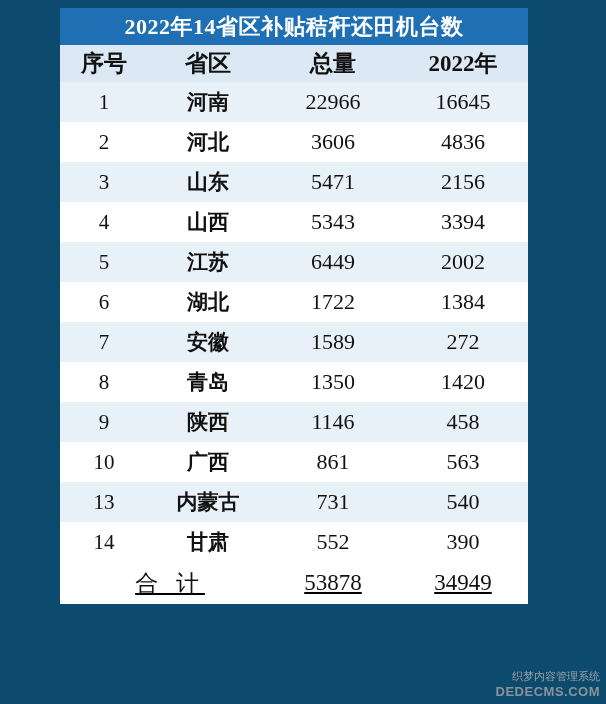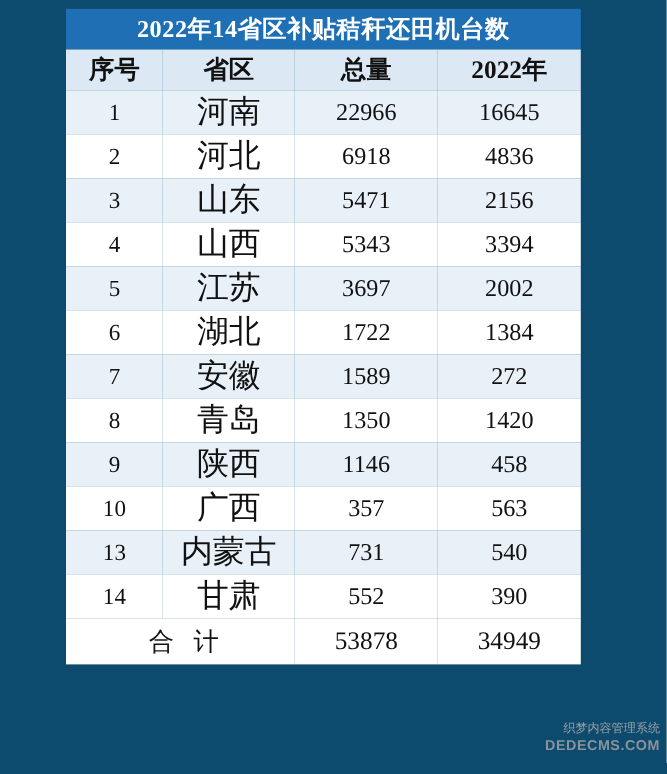--- a/index.html
+++ b/index.html
@@ -79,42 +79,43 @@
     background: #ffffff;
   }
   table.data tbody td {
     font-size: 22px;
     color: #111111;
   }
   table.data tbody td.idx {
     font-size: 21px;
   }
   table.data tbody td.prov {
-    font-size: 29px;
-    font-weight: normal;
+    font-size: 21px;
+    font-weight: bold;
   }
   table.data tbody td.num {
     font-size: 22px;
   }
   table.data tfoot tr {
     height: 42px;
+    text-decoration: underline;
   }
   table.data tfoot td {
     background: #ffffff;
     font-size: 23px;
     color: #111111;
   }
   table.data tfoot td.total-label {
     letter-spacing: 6px;
     padding-left: 12px;
   }
   .watermark {
     position: absolute;
     right: 6px;
-    bottom: 18px;
+    bottom: 4px;
     text-align: right;
     line-height: 1.25;
     user-select: none;
   }
   .watermark .wm-line1 {
     display: block;
     font-size: 11px;
     color: #9aa0a6;
   }
   .watermark .wm-line2 {
@@ -153,39 +154,39 @@
     <tbody>
       <tr class="odd">
         <td class="idx">1</td>
         <td class="prov">河南</td>
         <td class="num">22966</td>
         <td class="num">16645</td>
       </tr>
       <tr class="even">
         <td class="idx">2</td>
         <td class="prov">河北</td>
-        <td class="num">6918</td>
+        <td class="num">3606</td>
         <td class="num">4836</td>
       </tr>
       <tr class="odd">
         <td class="idx">3</td>
         <td class="prov">山东</td>
         <td class="num">5471</td>
         <td class="num">2156</td>
       </tr>
       <tr class="even">
         <td class="idx">4</td>
         <td class="prov">山西</td>
         <td class="num">5343</td>
         <td class="num">3394</td>
       </tr>
       <tr class="odd">
         <td class="idx">5</td>
         <td class="prov">江苏</td>
-        <td class="num">3697</td>
+        <td class="num">6449</td>
         <td class="num">2002</td>
       </tr>
       <tr class="even">
         <td class="idx">6</td>
         <td class="prov">湖北</td>
         <td class="num">1722</td>
         <td class="num">1384</td>
       </tr>
       <tr class="odd">
         <td class="idx">7</td>
@@ -201,21 +202,21 @@
       </tr>
       <tr class="odd">
         <td class="idx">9</td>
         <td class="prov">陕西</td>
         <td class="num">1146</td>
         <td class="num">458</td>
       </tr>
       <tr class="even">
         <td class="idx">10</td>
         <td class="prov">广西</td>
-        <td class="num">357</td>
+        <td class="num">861</td>
         <td class="num">563</td>
       </tr>
       <tr class="odd">
         <td class="idx">13</td>
         <td class="prov">内蒙古</td>
         <td class="num">731</td>
         <td class="num">540</td>
       </tr>
       <tr class="even">
         <td class="idx">14</td>

